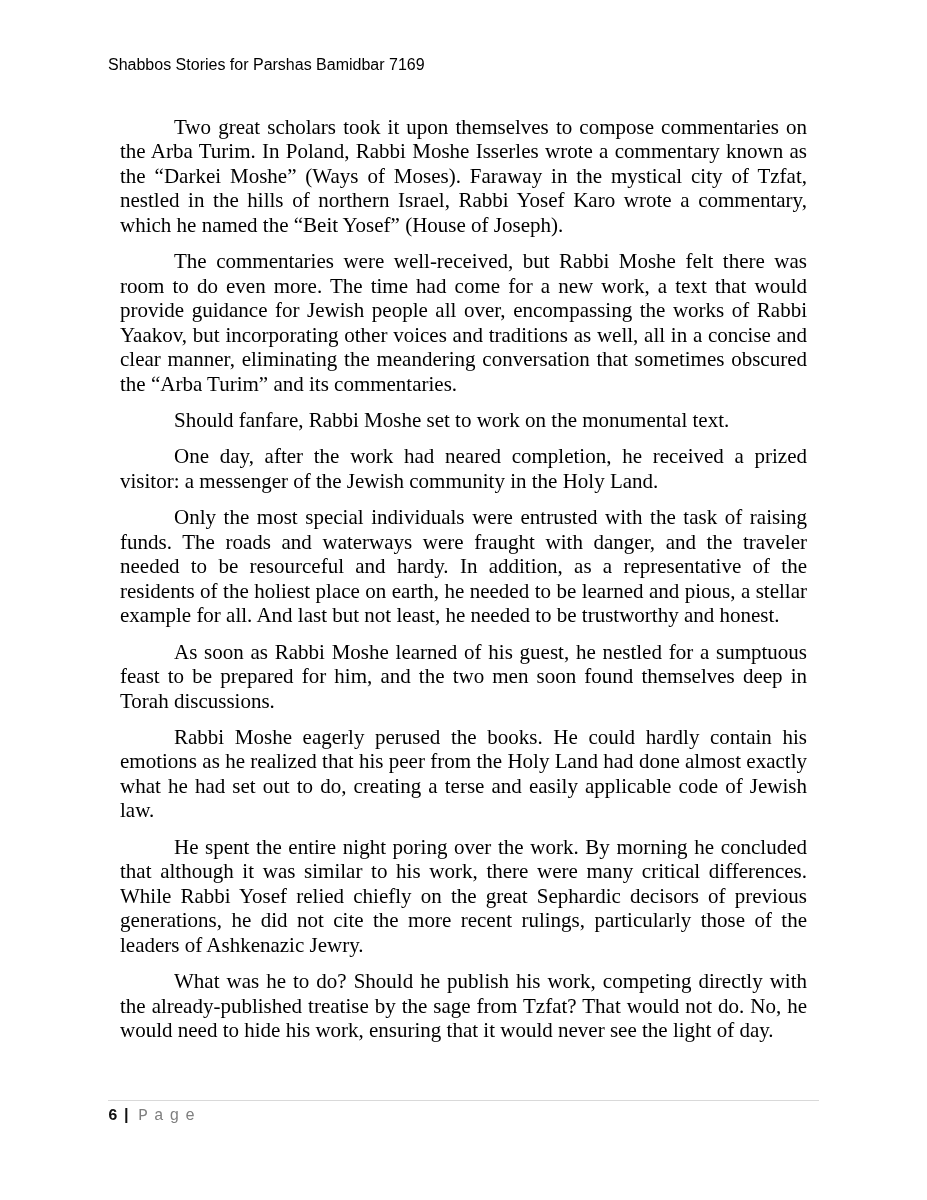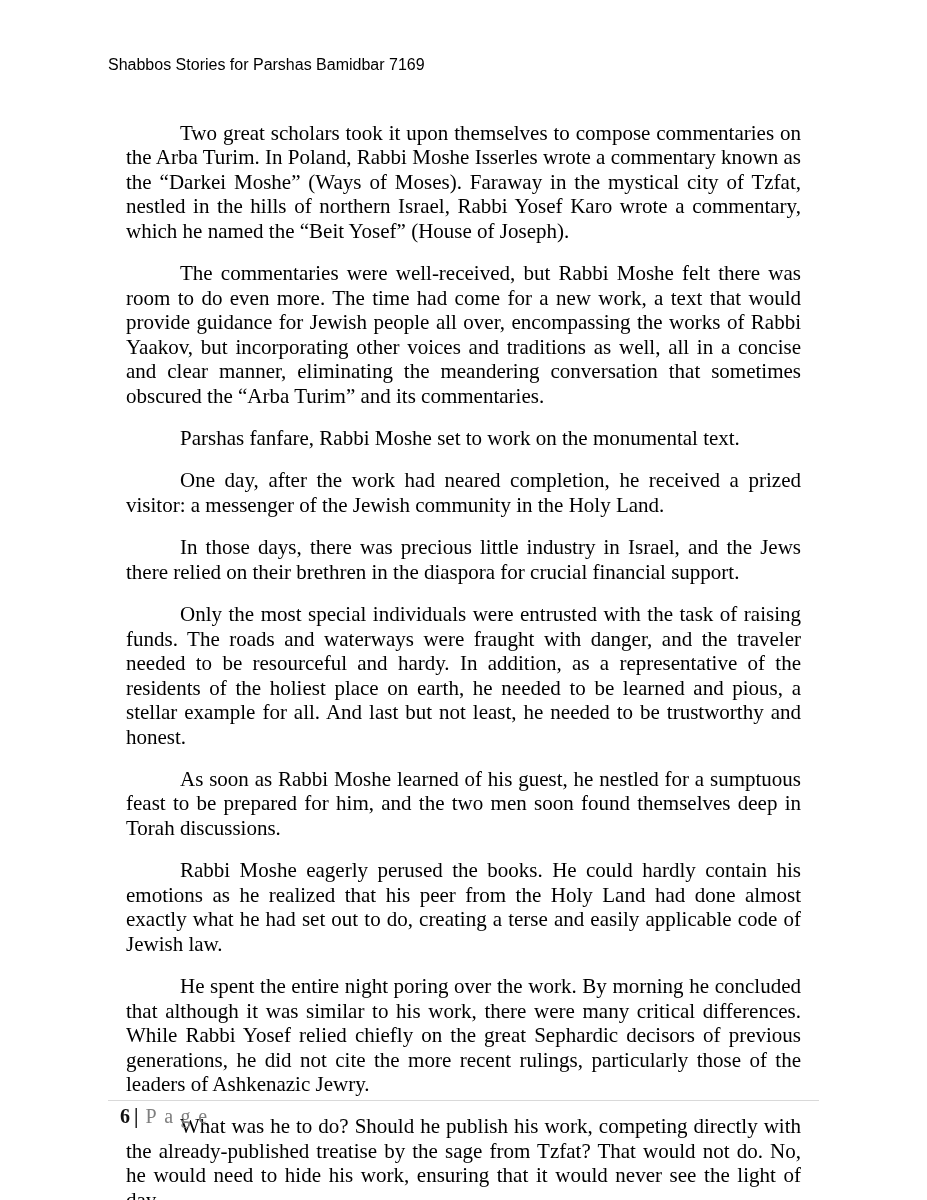--- a/index.html
+++ b/index.html
@@ -30,38 +30,38 @@
     left: 108px;
     top: 103px;
     width: 711px;
     font-family: "Liberation Serif", serif;
     font-size: 21px;
     line-height: 24.45px;
     color: #000000;
     text-align: justify;
   }
   .para {
-    margin: 18px;
+    margin: 12px;
     padding: 0;
     text-indent: 54px;
   }
   .footer-rule {
     position: absolute;
     left: 108px;
     top: 1100px;
     width: 711px;
     height: 0;
     border-top: 1px solid #d9d9d9;
   }
   .doc-footer {
     position: absolute;
-    left: 120px;
+    left: 108px;
     top: 1106px;
-    font-family: Liberation Serif, serif;
-    font-size: 20px;
+    font-family: Liberation Mono, monospace;
+    font-size: 16px;
     line-height: 20px;
     white-space: nowrap;
   }
   .doc-footer .page-num {
     font-weight: bold;
     color: #111111;
   }
   .doc-footer .footer-sep {
     font-weight: bold;
     color: #111111;
@@ -76,23 +76,22 @@
 </head>
 <body>
 
 <div class="page">
 
   <div class="doc-header">Shabbos Stories for Parshas Bamidbar 7169</div>
 
   <div class="doc-body">
       <p class="para">Two great scholars took it upon themselves to compose commentaries on the Arba Turim. In Poland, Rabbi Moshe Isserles wrote a commentary known as the “Darkei Moshe” (Ways of Moses). Faraway in the mystical city of Tzfat, nestled in the hills of northern Israel, Rabbi Yosef Karo wrote a commentary, which he named the “Beit Yosef” (House of Joseph).</p>
       <p class="para">The commentaries were well-received, but Rabbi Moshe felt there was room to do even more. The time had come for a new work, a text that would provide guidance for Jewish people all over, encompassing the works of Rabbi Yaakov, but incorporating other voices and traditions as well, all in a concise and clear manner, eliminating the meandering conversation that sometimes obscured the “Arba Turim” and its commentaries.</p>
-      <p class="para">Parshas fanfare, Rabbi Moshe set to work on the monumental text.</p>
+      <p class="para">Should fanfare, Rabbi Moshe set to work on the monumental text.</p>
       <p class="para">One day, after the work had neared completion, he received a prized visitor: a messenger of the Jewish community in the Holy Land.</p>
-      <p class="para">In those days, there was precious little industry in Israel, and the Jews there relied on their brethren in the diaspora for crucial financial support.</p>
       <p class="para">Only the most special individuals were entrusted with the task of raising funds. The roads and waterways were fraught with danger, and the traveler needed to be resourceful and hardy. In addition, as a representative of the residents of the holiest place on earth, he needed to be learned and pious, a stellar example for all. And last but not least, he needed to be trustworthy and honest.</p>
       <p class="para">As soon as Rabbi Moshe learned of his guest, he nestled for a sumptuous feast to be prepared for him, and the two men soon found themselves deep in Torah discussions.</p>
       <p class="para">Rabbi Moshe eagerly perused the books. He could hardly contain his emotions as he realized that his peer from the Holy Land had done almost exactly what he had set out to do, creating a terse and easily applicable code of Jewish law.</p>
       <p class="para">He spent the entire night poring over the work. By morning he concluded that although it was similar to his work, there were many critical differences. While Rabbi Yosef relied chiefly on the great Sephardic decisors of previous generations, he did not cite the more recent rulings, particularly those of the leaders of Ashkenazic Jewry.</p>
       <p class="para">What was he to do? Should he publish his work, competing directly with the already-published treatise by the sage from Tzfat? That would not do. No, he would need to hide his work, ensuring that it would never see the light of day.</p>
     </div>
 
   <div class="footer-rule"></div>
 
   <div class="doc-footer">

